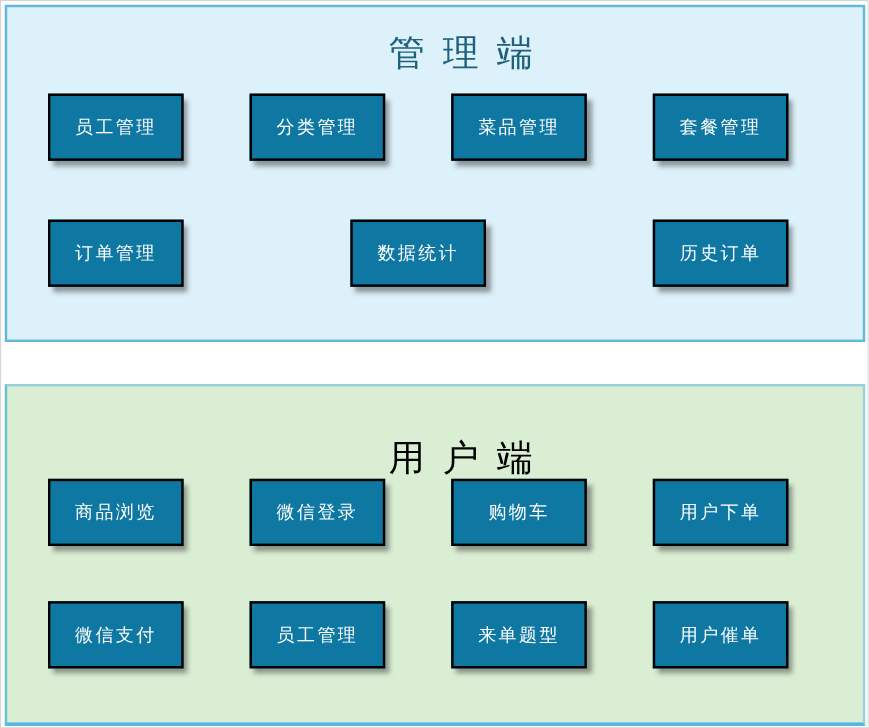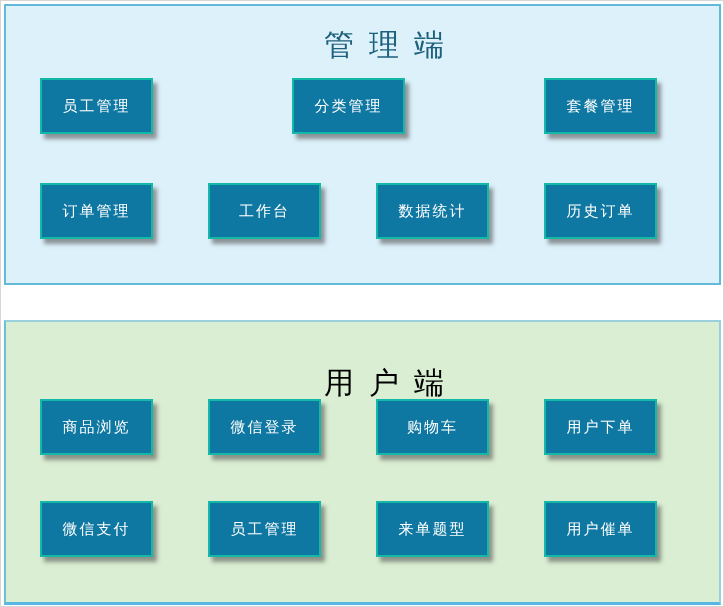--- a/index.html
+++ b/index.html
@@ -57,46 +57,46 @@
   }
   .panel-admin .row-0 { top: 72px; }
   .panel-admin .row-1 { top: 177px; }
   .panel-user  .row-0 { top: 77px; }
   .panel-user  .row-1 { top: 179px; align-items: flex-end; }
   .node {
     width: 113px;
     height: 56px;
     box-sizing: border-box;
     background: #0f78a2;
-    border: 2px solid #14b8a6;
+    border: 2px solid #000000;
     box-shadow: 4px 5px 4px rgba(85, 85, 85, 0.6);
     color: #ffffff;
     font-size: 15px;
     letter-spacing: 2px;
     display: flex;
     align-items: center;
     justify-content: center;
     white-space: nowrap;
   }
 </style>
 </head>
 <body>
 
 <div class="canvas">
 
   <div class="panel panel-admin">
     <div class="panel-title">管理端</div>
     <div class="node-row row-0">
         <div class="node">员工管理</div>
         <div class="node">分类管理</div>
+        <div class="node">菜品管理</div>
         <div class="node">套餐管理</div>
       </div>
     <div class="node-row row-1">
         <div class="node">订单管理</div>
-        <div class="node">工作台</div>
         <div class="node">数据统计</div>
         <div class="node">历史订单</div>
       </div>
   </div>
 
   <div class="panel panel-user">
     <div class="panel-title">用户端</div>
     <div class="node-row row-0">
         <div class="node">商品浏览</div>
         <div class="node">微信登录</div>

